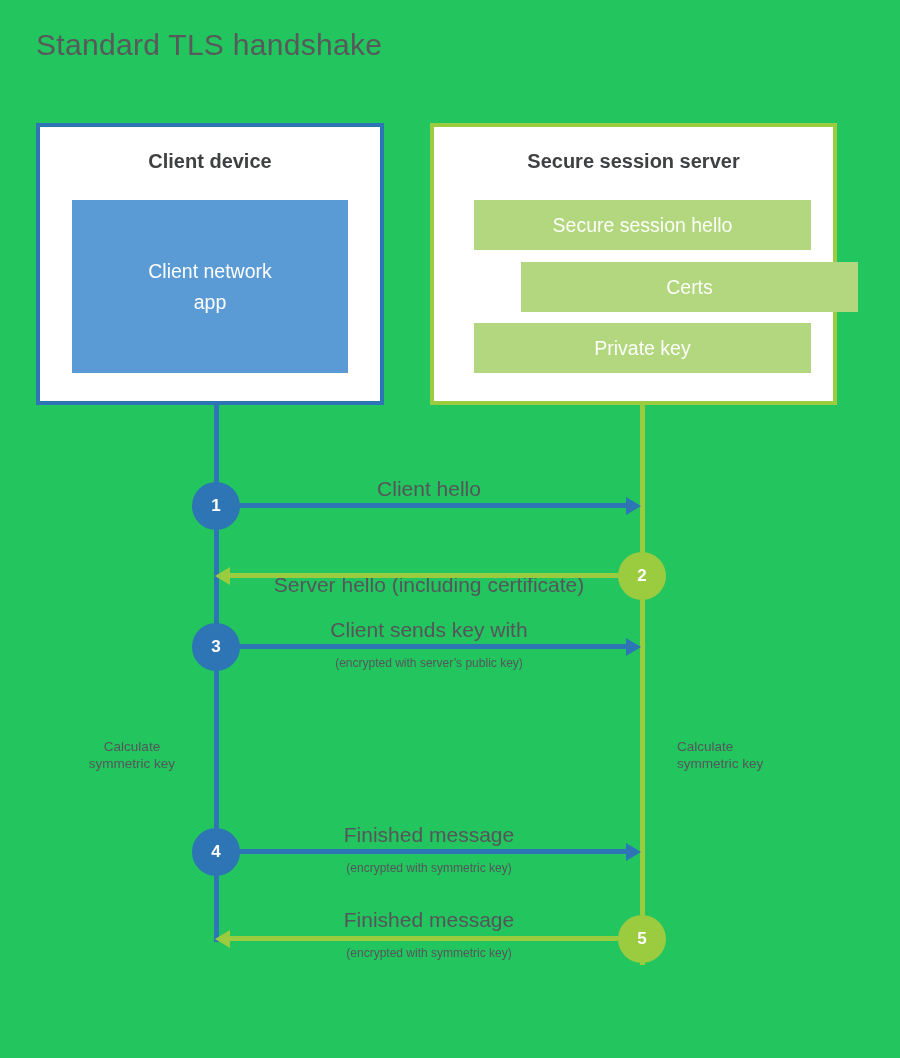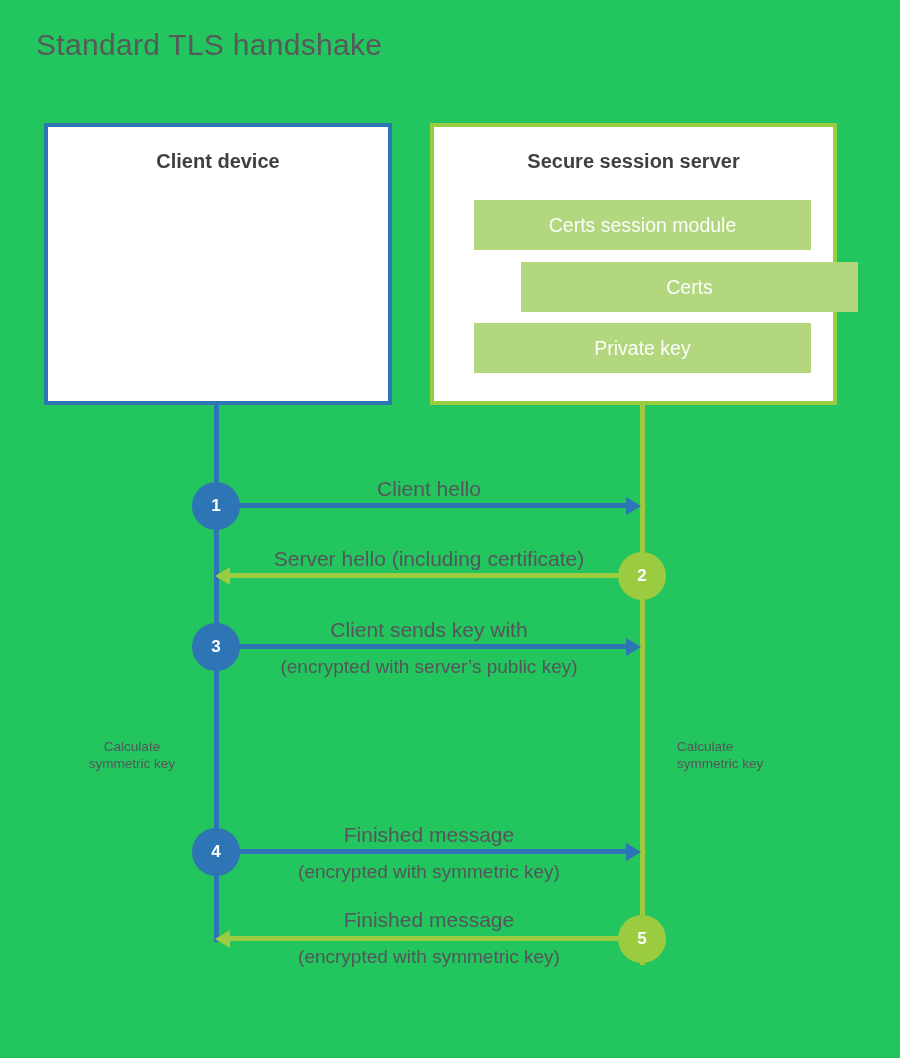--- a/index.html
+++ b/index.html
@@ -19,21 +19,21 @@
     font-family:"Liberation Sans", sans-serif;
     overflow:hidden;
   }
   .title{
     position:absolute;left:36px;top:28px;margin:0;
     font-size:30px;font-weight:300;color:var(--title_ink);
     letter-spacing:0.3px;
   }
   
   .box{position:absolute;top:123px;height:282px;background:#ffffff;box-sizing:border-box;}
-  .client-box{left:44px;width:348px;border:4px solid var(--blue);}
+  .client-box{left:36px;width:348px;border:4px solid var(--blue);}
   .server-box{left:430px;width:407px;border:4px solid var(--green);}
   .box-title{
     margin-top:23px;text-align:center;
     font-size:20px;font-weight:bold;color:var(--heading_ink);
   }
   .client-app{
     position:absolute;left:32px;top:73px;width:276px;height:173px;
     background:var(--blue_fill);
     display:flex;align-items:center;justify-content:center;
     color:#fdfefe;font-size:19.5px;line-height:1.55;
@@ -65,57 +65,61 @@
   }
   .circle.blue{background:var(--blue);}
   .circle.green{background:var(--green);}
   
   .msg{
     position:absolute;left:229px;width:400px;text-align:center;
     font-size:21px;color:var(--text_ink);
   }
   .sub{
     position:absolute;left:229px;width:400px;text-align:center;
-    font-size:19px;color:var(--text_ink);
+    font-size:12px;color:var(--text_ink);
   }
   .note{
     position:absolute;font-size:13.5px;color:var(--text_ink);
     line-height:1.25;white-space:pre-line;
   }
   .note.center{text-align:center;}
 </style>
 </head>
 <body>
 
 <div class="canvas">
 
   <h1 class="title">Standard TLS handshake</h1>
 
   <div class="box client-box">
     <div class="box-title">Client device</div>
+    <div class="client-app">
+      <span>Client network
+app</span>
+    </div>
   </div>
 
   <div class="box server-box">
     <div class="box-title">Secure session server</div>
-    <div class="server-bar bar-1">Certs session module</div>
+    <div class="server-bar bar-1">Secure session hello</div>
     <div class="server-bar bar-2">Certs</div>
     <div class="server-bar bar-3">Private key</div>
   </div>
 
   <div class="vline blue"></div>
   <div class="vline green"></div>
 
   <div class="msg" style="top:477px;">Client hello</div>
   <div class="hline blue" style="left:216px;top:503px;width:412px;"></div>
   <div class="head right" style="left:626px;top:497px;"></div>
   <div class="circle blue" style="left:192px;top:482px;">
     <span>1</span>
   </div>
 
-  <div class="msg" style="top:547px;text-align:center;">Server hello (including certificate)</div>
+  <div class="msg" style="top:573px;text-align:center;">Server hello (including certificate)</div>
   <div class="hline green" style="left:230px;top:573px;width:412px;"></div>
   <div class="head left" style="left:215px;top:567px;"></div>
   <div class="circle green" style="left:618px;top:552px;">
     <span>2</span>
   </div>
 
   <div class="msg" style="top:618px;">Client sends key with</div>
   <div class="sub" style="top:656px;">(encrypted with server’s public key)</div>
   <div class="hline blue" style="left:216px;top:644px;width:412px;"></div>
   <div class="head right" style="left:626px;top:638px;"></div>

